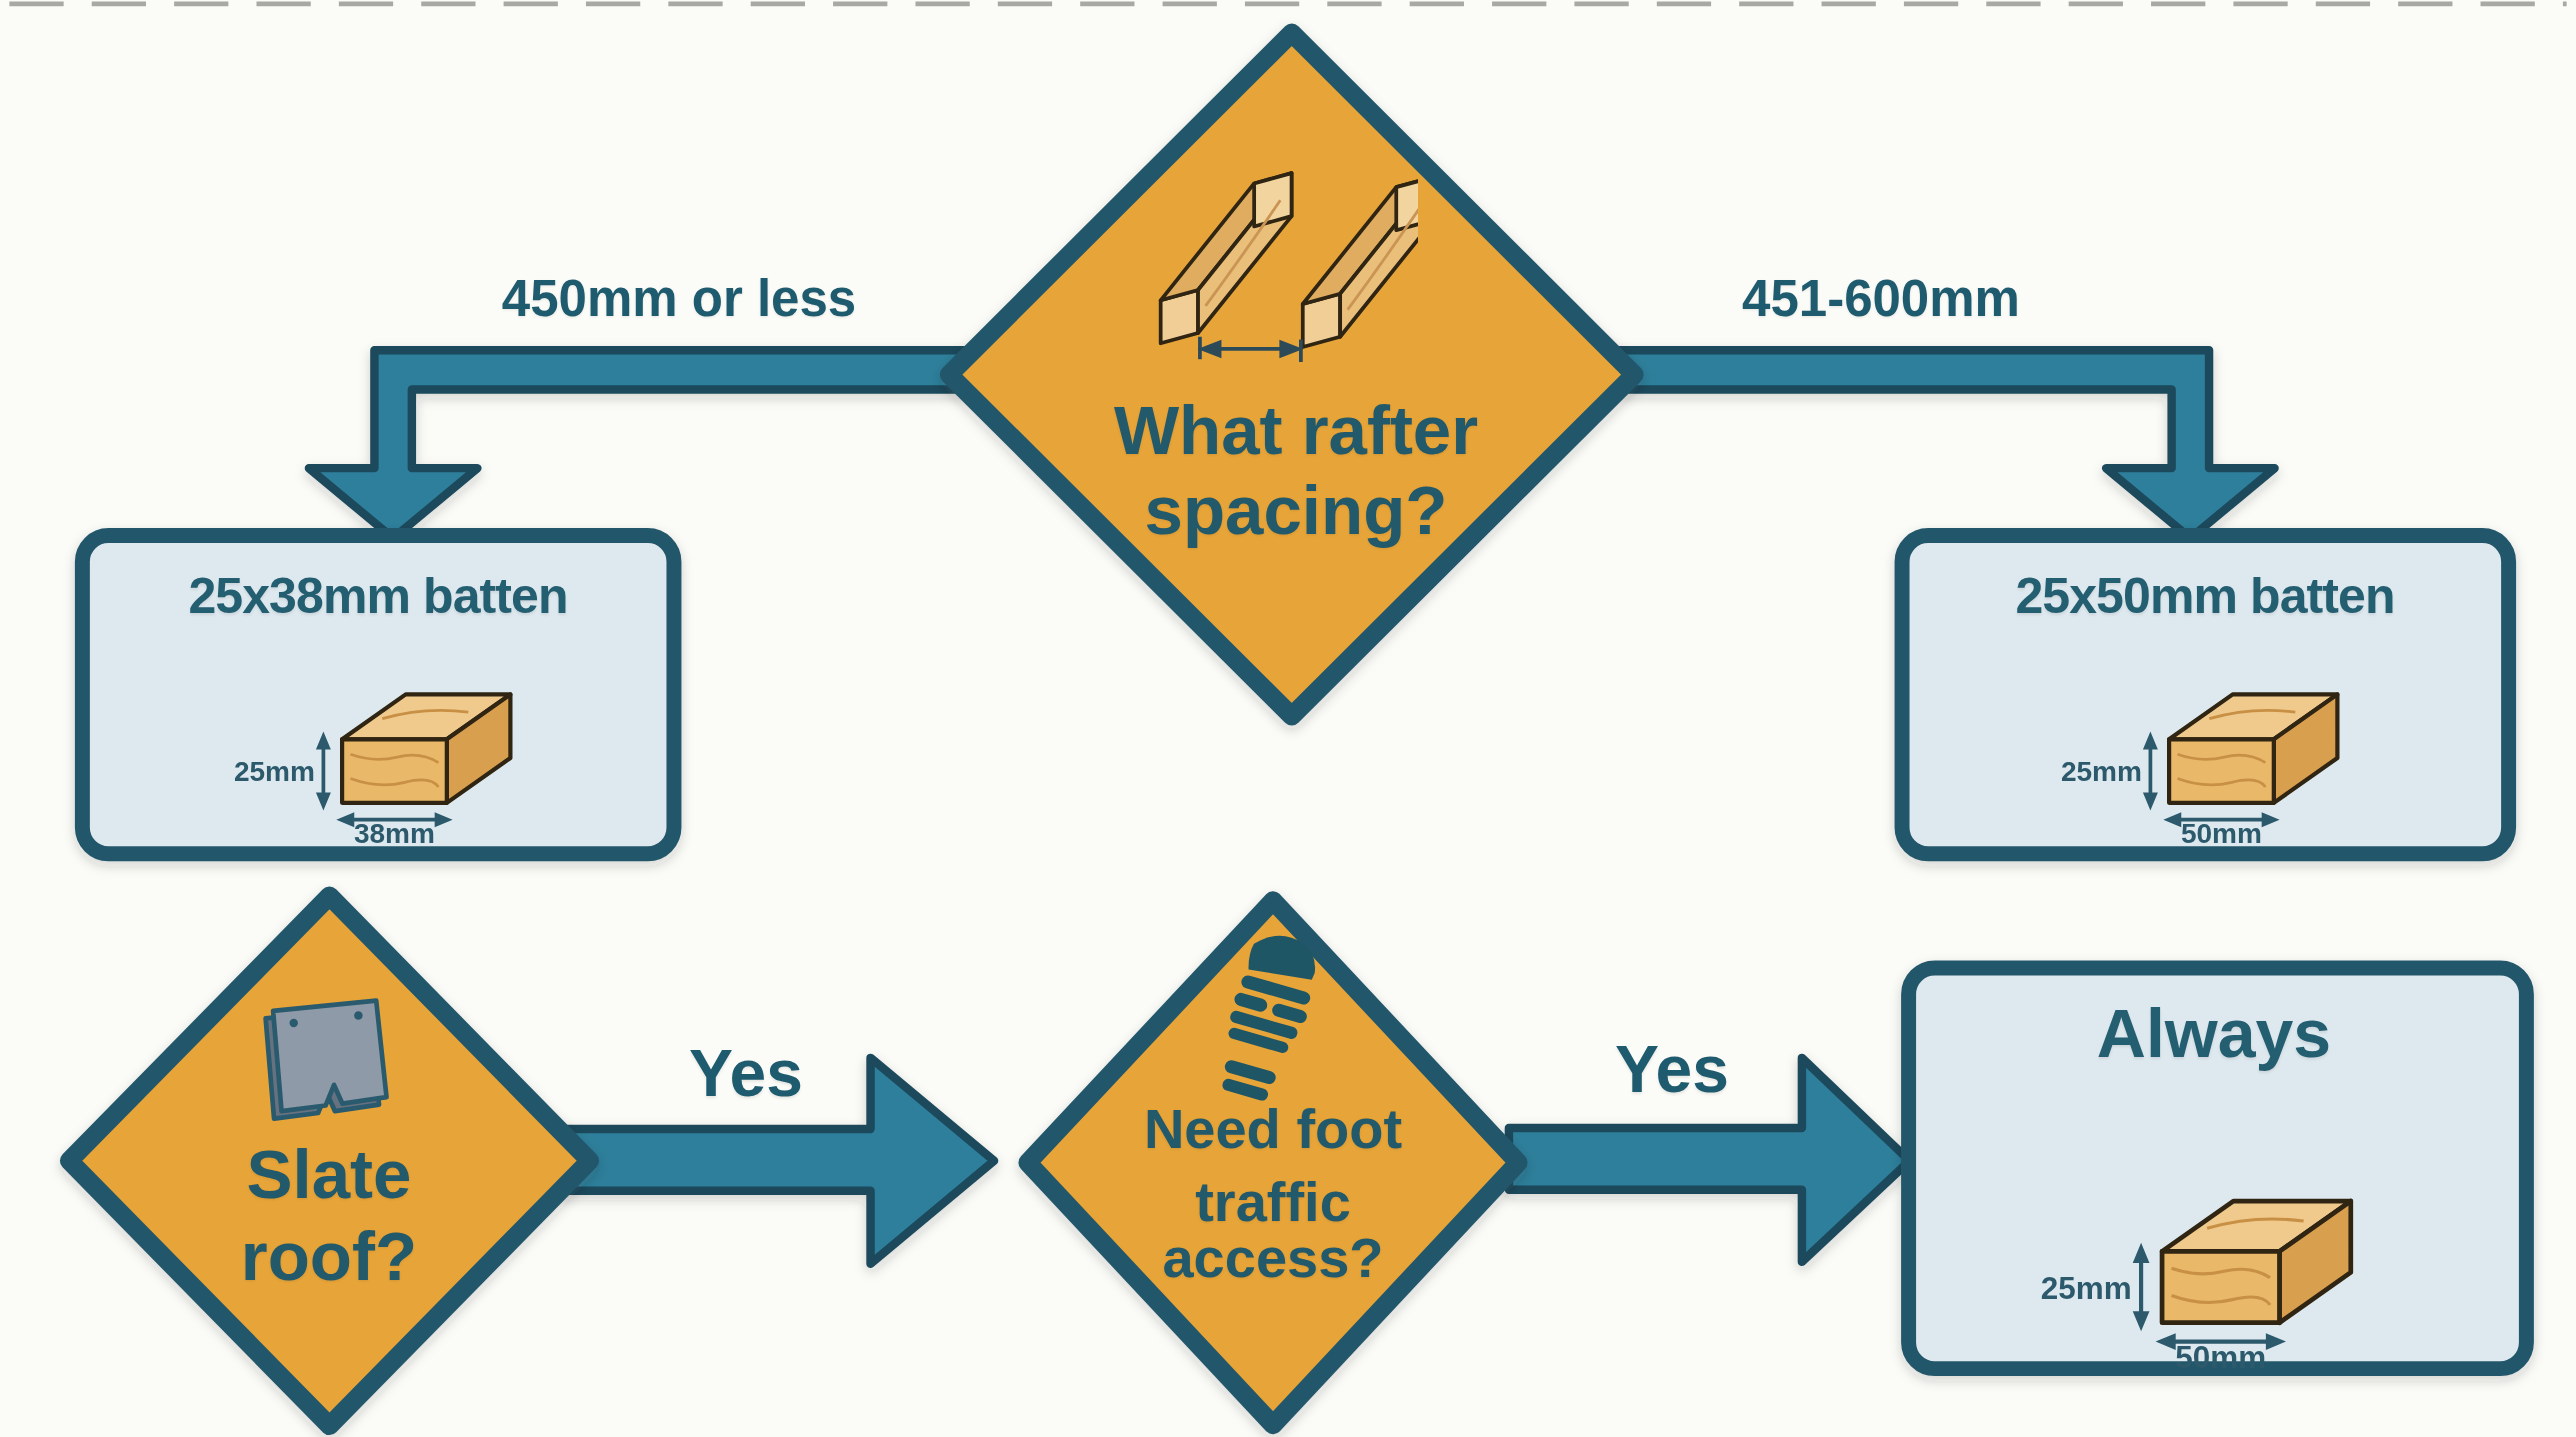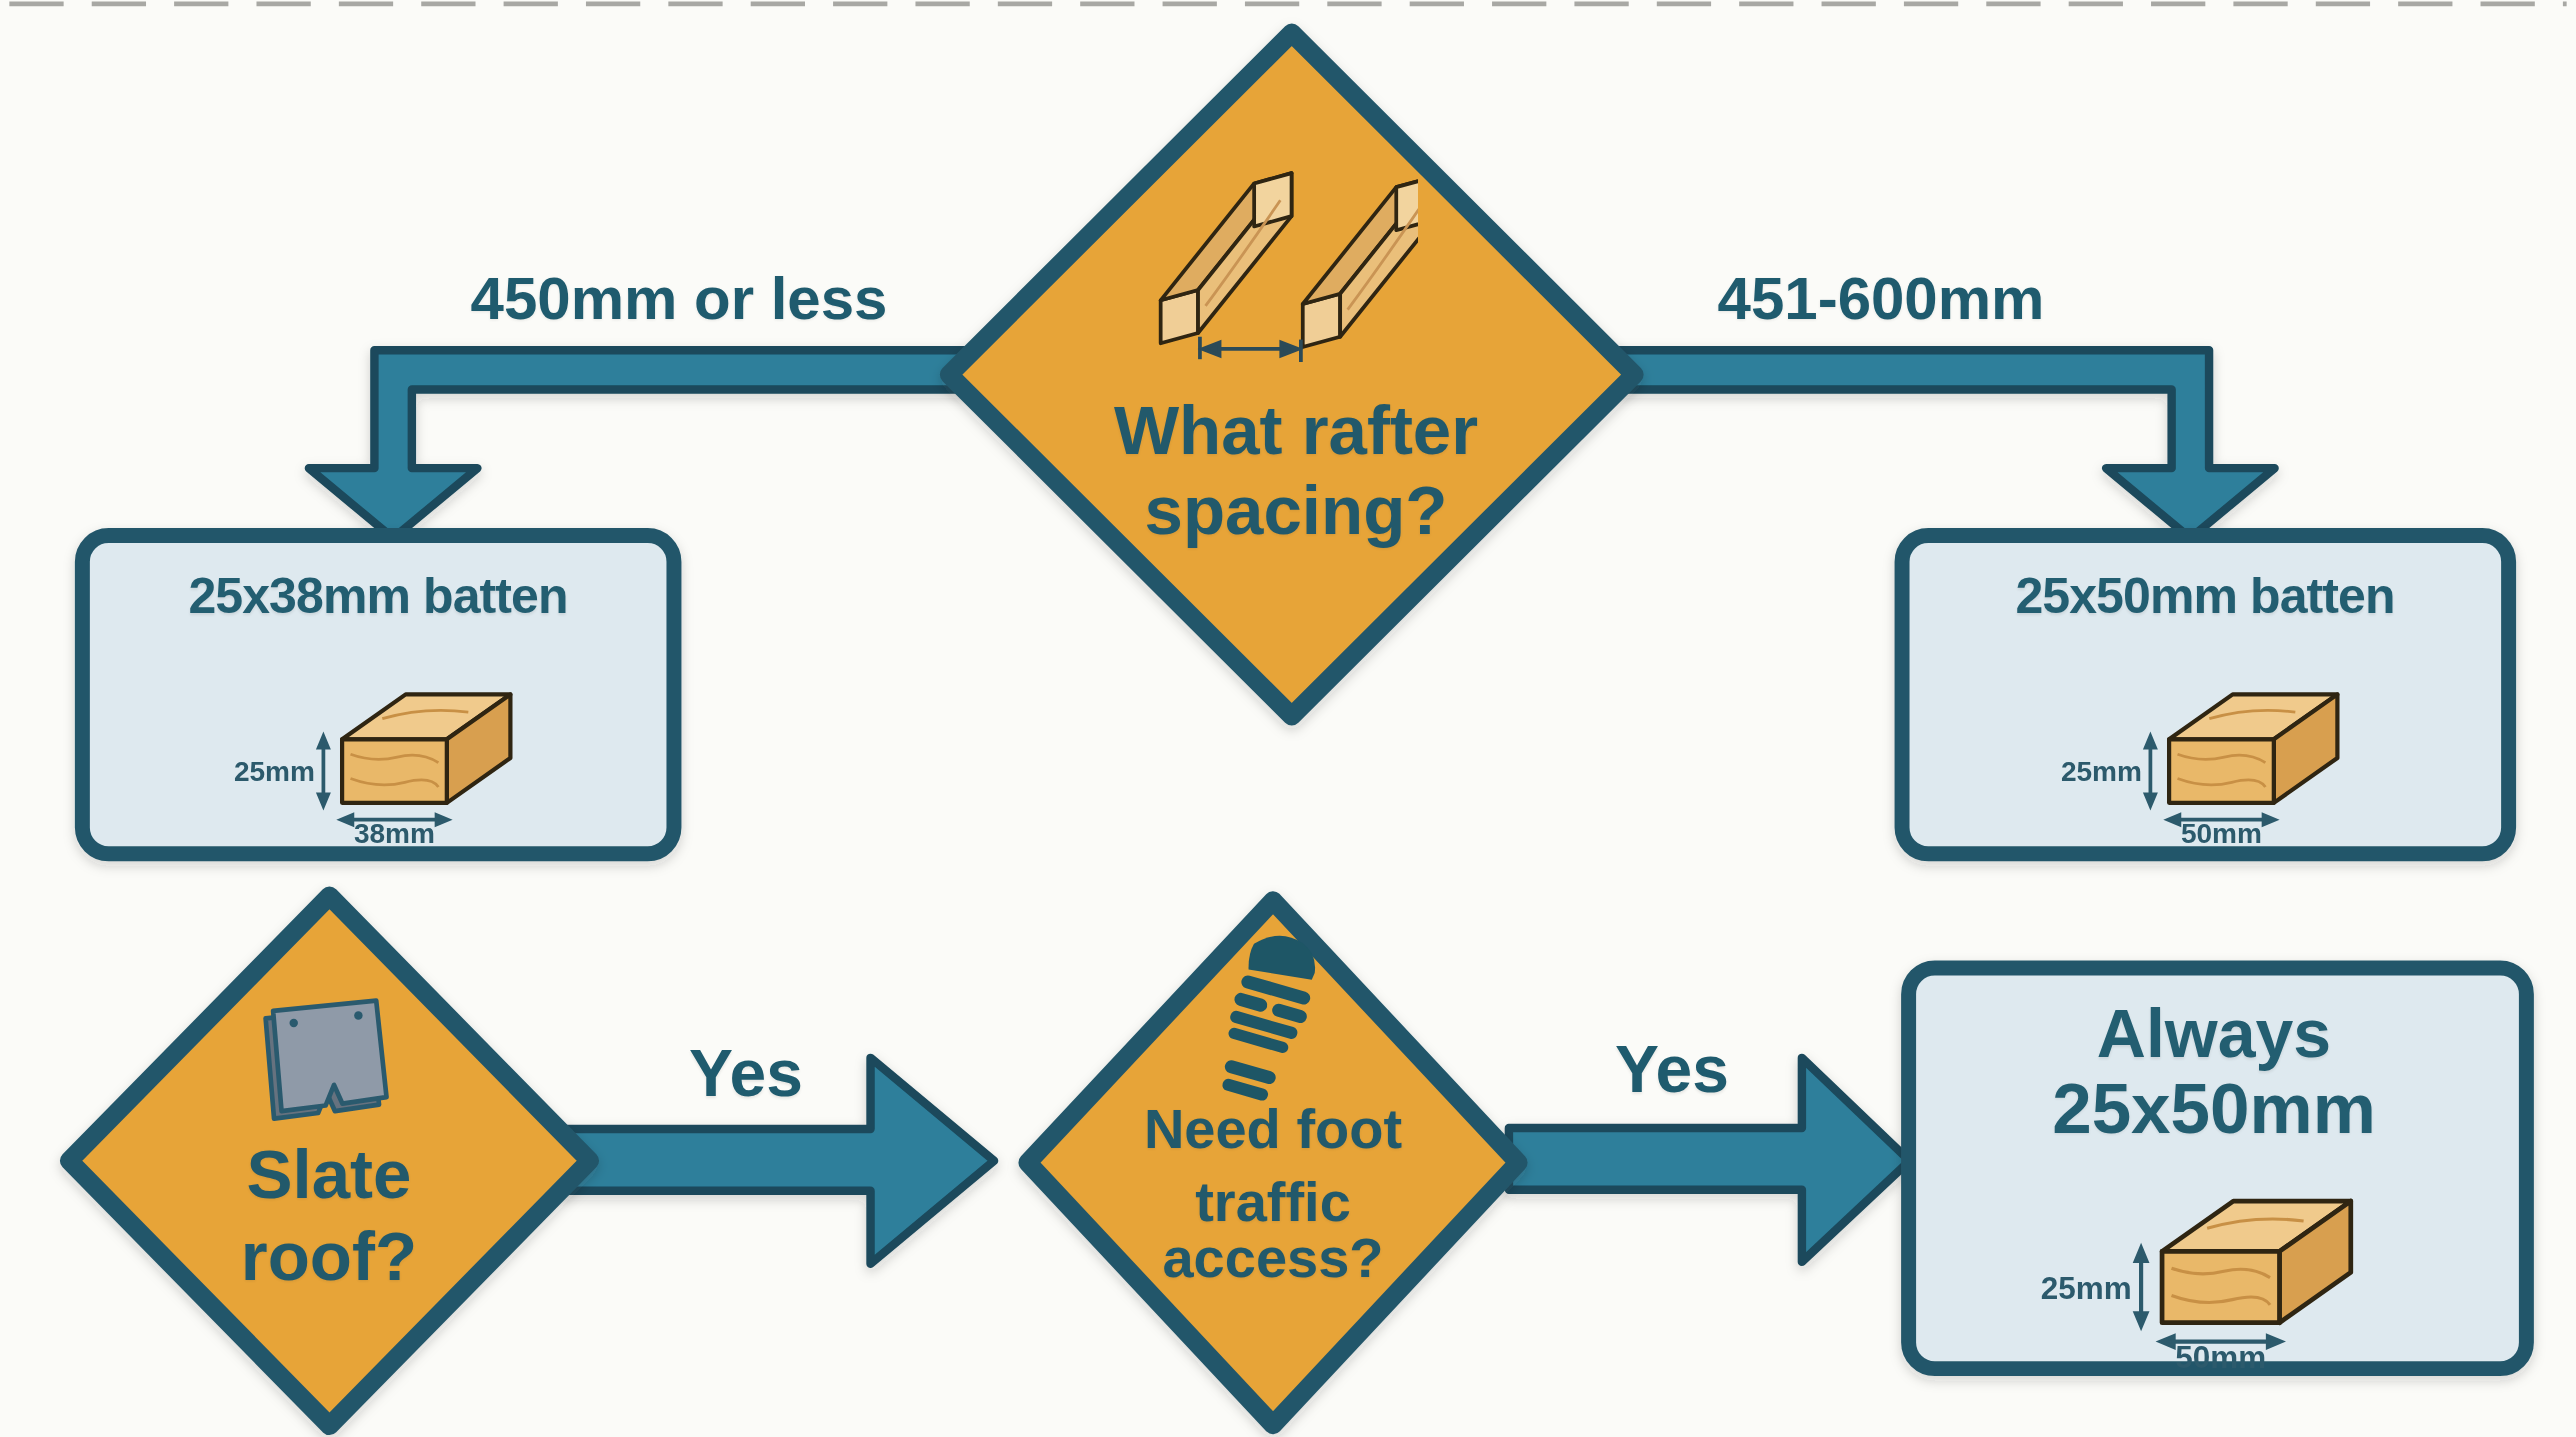--- a/index.html
+++ b/index.html
@@ -3,21 +3,21 @@
 <meta charset="utf-8">
 <style>
   html,body{margin:0;padding:0;background:#FBFBF8;}
   #canvas{position:relative;width:2576px;height:1438px;overflow:hidden;
           font-family:"Liberation Sans",sans-serif;background:#FBFBF8;}
   #scene{position:absolute;left:0;top:0;}
   .icon-svg{position:absolute;}
   .lbl{position:absolute;transform:translate(-50%,-50%);white-space:nowrap;
        font-weight:bold;color:#1F5B6E;text-shadow:0 1.9px 2.8px rgba(40,40,40,0.10);}
   .q-line{font-size:69px;color:#22596B;}
-  .branch-label{font-size:60px;}
+  .branch-label{font-size:51px;}
   .box-title{font-size:50px;letter-spacing:-0.9px;color:#235E71;}
   .yes-label{font-size:66px;}
   .slate-line{font-size:69px;color:#22596B;}
   .foot-line{font-size:56px;color:#22596B;}
   .always-line1{font-size:68px;color:#235E71;}
   .always-line2{font-size:71px;color:#235E71;}
   svg text{font-family:"Liberation Sans",sans-serif;font-weight:bold;fill:#2C5A6C;}
 </style>
 </head>
 <body>
@@ -189,16 +189,15 @@
   <div class="lbl slate-line" style="left:329px;top:1256px;">roof?</div>
 
   <div class="lbl yes-label" style="left:746px;top:1073px;">Yes</div>
   <div class="lbl yes-label" style="left:1672px;top:1069px;">Yes</div>
 
   <div class="lbl foot-line" style="left:1273px;top:1128px;">Need foot</div>
   <div class="lbl foot-line" style="left:1273px;top:1193px;margin-top:8px;">traffic</div>
   <div class="lbl foot-line" style="left:1273px;top:1257px;">access?</div>
 
   <div class="lbl always-line1" style="left:2214px;top:1033px;">Always</div>
-  <div class="lbl always-line2" style="left:2214px;top:1108px;">25x50mm</div>
 
 </div>
 
 
 </body></html>

